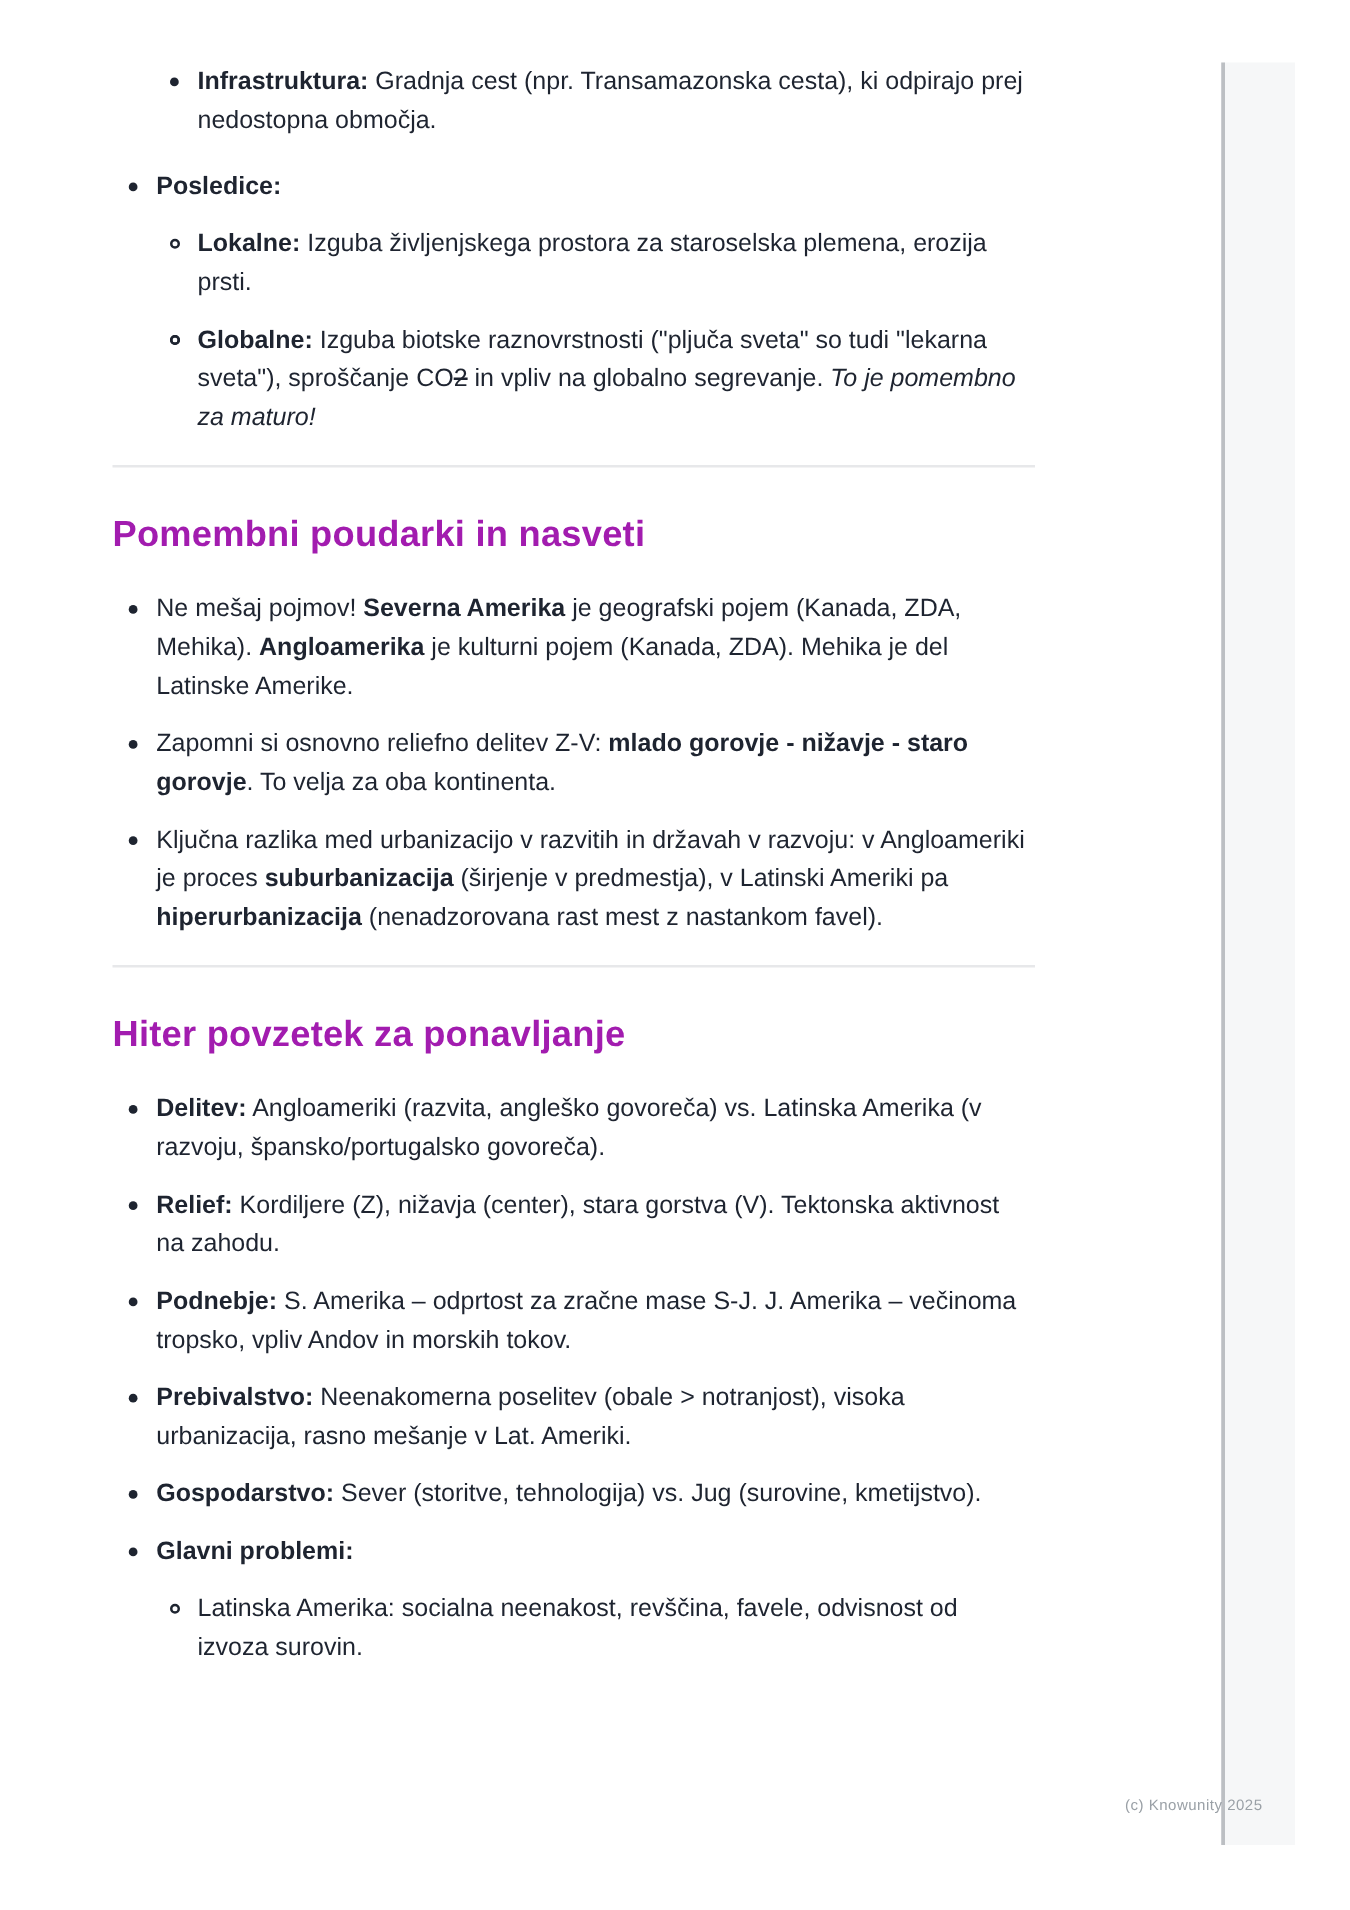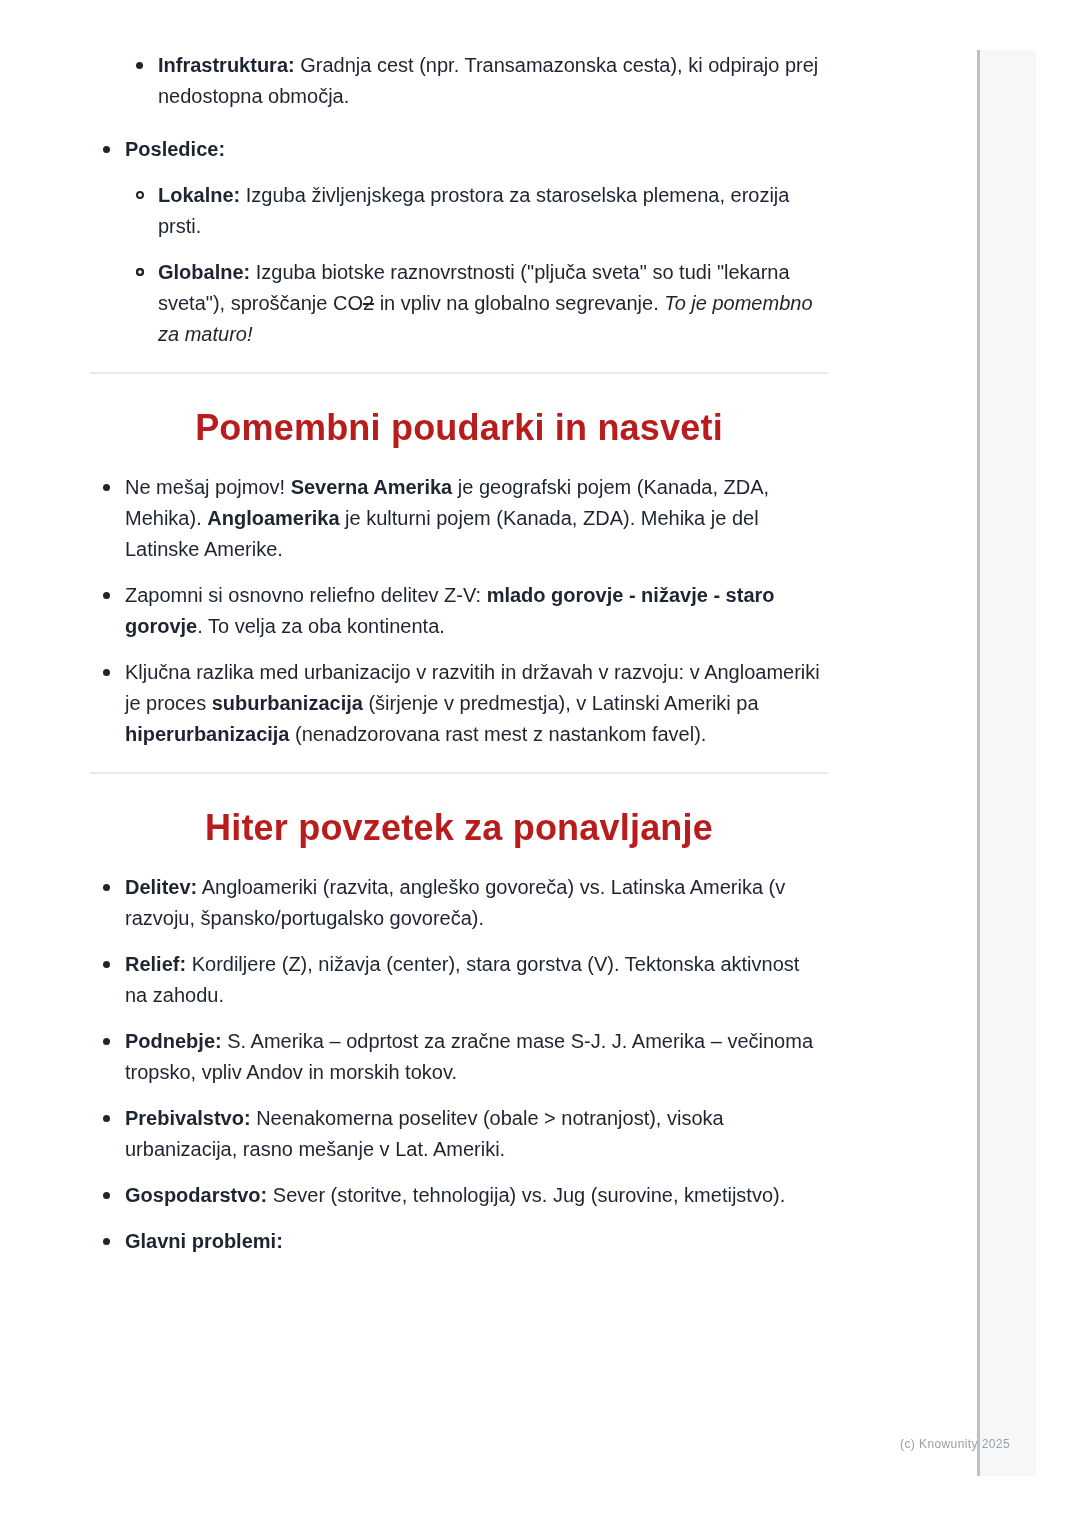--- a/index.html
+++ b/index.html
@@ -59,27 +59,26 @@
   .itext .i { font-style: italic; }
   .itext .s { text-decoration: line-through; }
 
   
   .divider {
     border: none;
     border-top: 2px solid #e7e8ea;
     margin: 22px 0 0 0;
   }
   .section-heading {
-    font-size: 36px;
+    font-size: 29px;
     line-height: 36px;
     font-weight: bold;
-    color: #b91c1c;
+    color: #a21caf;
     letter-spacing: 0.2px;
     margin: 36px 0 26px 0;
-    text-align: center;
   }
 
   
   .next-page-edge {
     position: absolute;
     left: 977px;
     top: 50px;
     width: 56px;
     height: 1426px;
     background: #f6f7f8;
@@ -119,18 +118,19 @@
     </div>
     <hr class="divider">
     <h2 class="section-heading">Hiter povzetek za ponavljanje</h2>
     <div>
       <div class="row lvl1"><span class="marker disc"></span><span class="itext"><span class="b ">Delitev:</span><span class=""> Angloameriki (razvita, angleško govoreča) vs. Latinska Amerika (v razvoju, špansko/portugalsko govoreča).</span></span></div>
       <div class="row lvl1"><span class="marker disc"></span><span class="itext"><span class="b ">Relief:</span><span class=""> Kordiljere (Z), nižavja (center), stara gorstva (V). Tektonska aktivnost na zahodu.</span></span></div>
       <div class="row lvl1"><span class="marker disc"></span><span class="itext"><span class="b ">Podnebje:</span><span class=""> S. Amerika – odprtost za zračne mase S-J. J. Amerika – večinoma tropsko, vpliv Andov in morskih tokov.</span></span></div>
       <div class="row lvl1"><span class="marker disc"></span><span class="itext"><span class="b ">Prebivalstvo:</span><span class=""> Neenakomerna poselitev (obale &gt; notranjost), visoka urbanizacija, rasno mešanje v Lat. Ameriki.</span></span></div>
       <div class="row lvl1"><span class="marker disc"></span><span class="itext"><span class="b ">Gospodarstvo:</span><span class=""> Sever (storitve, tehnologija) vs. Jug (surovine, kmetijstvo).</span></span></div>
       <div class="row lvl1"><span class="marker disc"></span><span class="itext"><span class="b ">Glavni problemi:</span></span></div>
+      <div class="row lvl2"><span class="marker circle"></span><span class="itext"><span class="">Latinska Amerika: socialna neenakost, revščina, favele, odvisnost od izvoza surovin.</span></span></div>
     </div>
   </main>
 
 <div class="next-page-edge"></div>
 
 <div class="watermark">(c) Knowunity 2025</div>
 
 </body></html>

